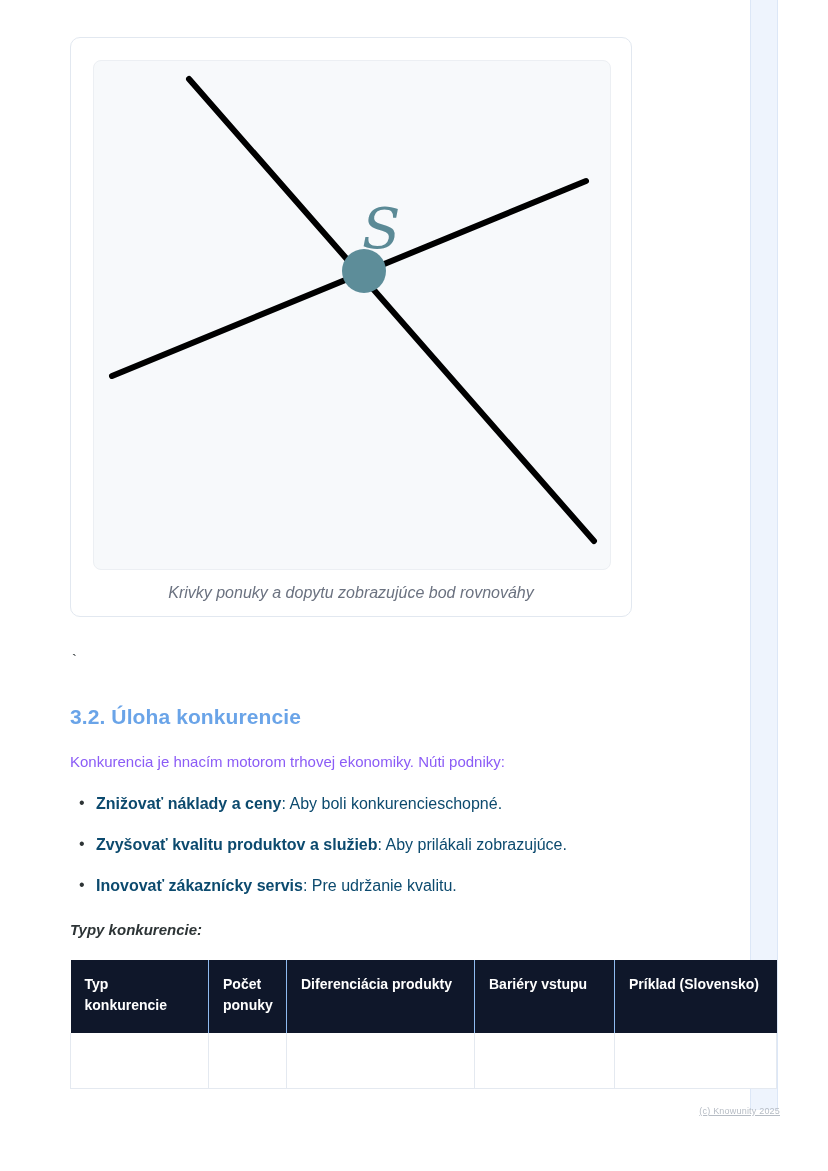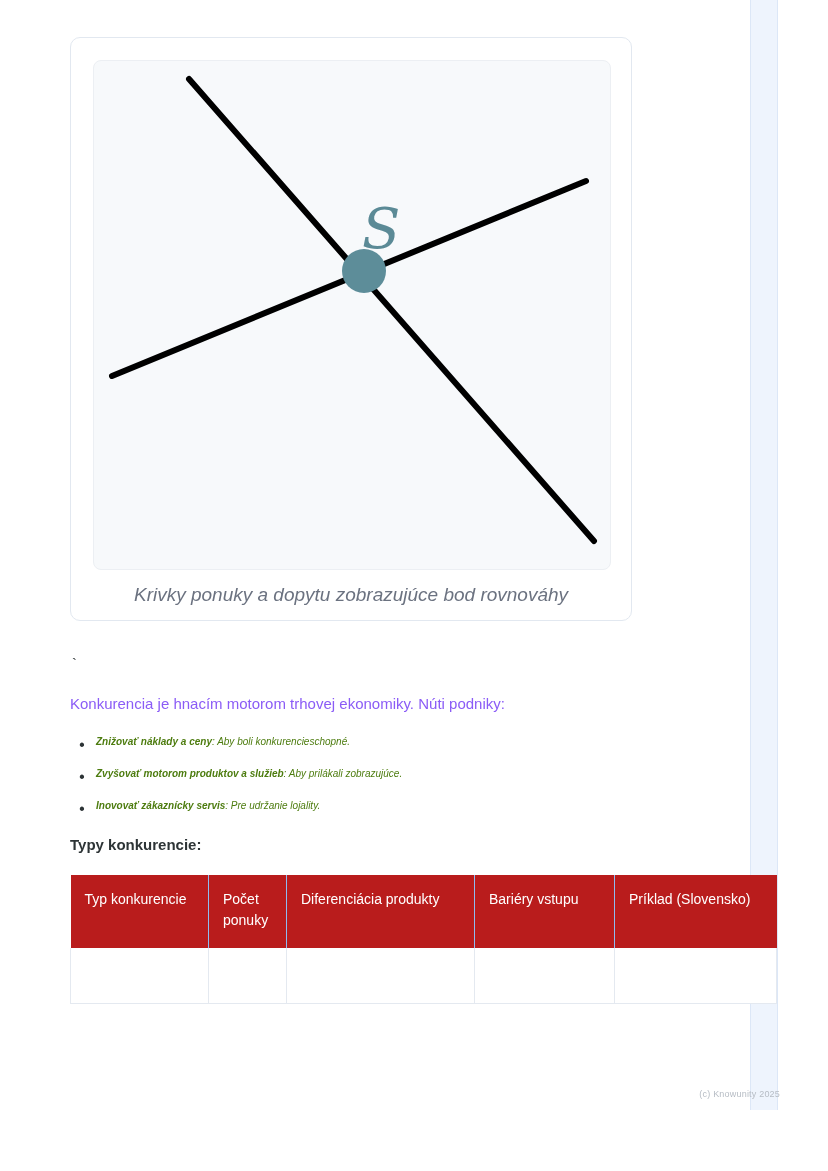--- a/index.html
+++ b/index.html
@@ -73,21 +73,21 @@
     top: 140px;
     font-family: "DejaVu Serif", serif;
     font-size: 56px;
     color: #5b8a96;
     font-style: italic;
     line-height: 1;
   }
   .figure-caption {
     margin-top: 14px;
     text-align: center;
-    font-size: 19px;
+    font-size: 16px;
     font-style: italic;
     color: #6b7280;
   }
 
   
   .stray-tick {
     margin-top: 34px;
     margin-left: 2px;
     font-size: 15px;
     color: #2d3436;
@@ -110,55 +110,55 @@
     color: #8b5cf6;
   }
 
   ul.bullets {
     margin: 18px 0 0 0;
     padding-left: 26px;
     list-style: none;
   }
   ul.bullets li {
     position: relative;
-    font-size: 10px;
+    font-size: 16px;
     line-height: 1.5;
     margin-bottom: 17px;
-    color: #4d7c0f;
-    font-style: italic;
+    color: #0c4a6e;
   }
   ul.bullets li::before {
     content: "•";
     position: absolute;
     left: -17px;
     top: -1px;
     font-size: 16px;
     color: #2d3436;
   }
   ul.bullets b { font-weight: bold; }
 
   p.sub-label {
     margin: 23px 0 0 0;
     font-size: 15px;
     font-weight: bold;
     color: #2d3436;
+    font-style: italic;
   }
 
   
   table.data-table {
     margin-top: 22px;
     width: 706px;
     border-collapse: collapse;
     table-layout: fixed;
   }
   table.data-table th {
-    background: #b91c1c;
+    background: #0f172a;
     color: #ffffff;
     font-size: 14px;
-    font-weight: normal;
+    font-weight: bold;
     text-align: left;
     padding: 14px 14px 16px 14px;
     vertical-align: top;
     line-height: 1.55;
     border-right: 1px solid #8fbbf0;
   }
   table.data-table th:last-child { border-right: none; }
   table.data-table td {
     height: 56px;
     border: 1px solid #e4e9f0;
@@ -168,24 +168,25 @@
   .col1 { width: 138px; }
   .col2 { width: 78px; }
   .col3 { width: 188px; }
   .col4 { width: 140px; }
   .col5 { width: 162px; }
 
   
   .watermark {
     position: absolute;
     right: 48px;
-    bottom: 72px;
+    bottom: 55px;
     font-size: 9px;
     color: #b6bcc4;
     letter-spacing: 0.2px;
+    text-decoration: underline;
   }
 </style>
 </head>
 <body>
 
 <div class="page">
 
   <div class="right-rail"></div>
 
   <div class="content">
@@ -200,32 +201,33 @@
 
           <circle cx="270" cy="210" r="22" fill="#5d8d99"></circle>
         </svg>
         <div class="curve-label">S</div>
       </div>
       <div class="figure-caption">Krivky ponuky a dopytu zobrazujúce bod rovnováhy</div>
     </div>
 
     <div class="stray-tick">`</div>
 
+    <h2 class="section-title">3.2. Úloha konkurencie</h2>
 
     <p class="body-text">Konkurencia je hnacím motorom trhovej ekonomiky. Núti podniky:</p>
 
     <ul class="bullets">
       <li>
         <b>Znižovať náklady a ceny</b><span>: Aby boli konkurencieschopné.</span>
       </li>
       <li>
-        <b>Zvyšovať motorom produktov a služieb</b><span>: Aby prilákali zobrazujúce.</span>
+        <b>Zvyšovať kvalitu produktov a služieb</b><span>: Aby prilákali zobrazujúce.</span>
       </li>
       <li>
-        <b>Inovovať zákaznícky servis</b><span>: Pre udržanie lojality.</span>
+        <b>Inovovať zákaznícky servis</b><span>: Pre udržanie kvalitu.</span>
       </li>
     </ul>
 
     <p class="sub-label">Typy konkurencie:</p>
 
     <table class="data-table">
       <colgroup>
         <col class="col1">
           <col class="col2">
           <col class="col3">

